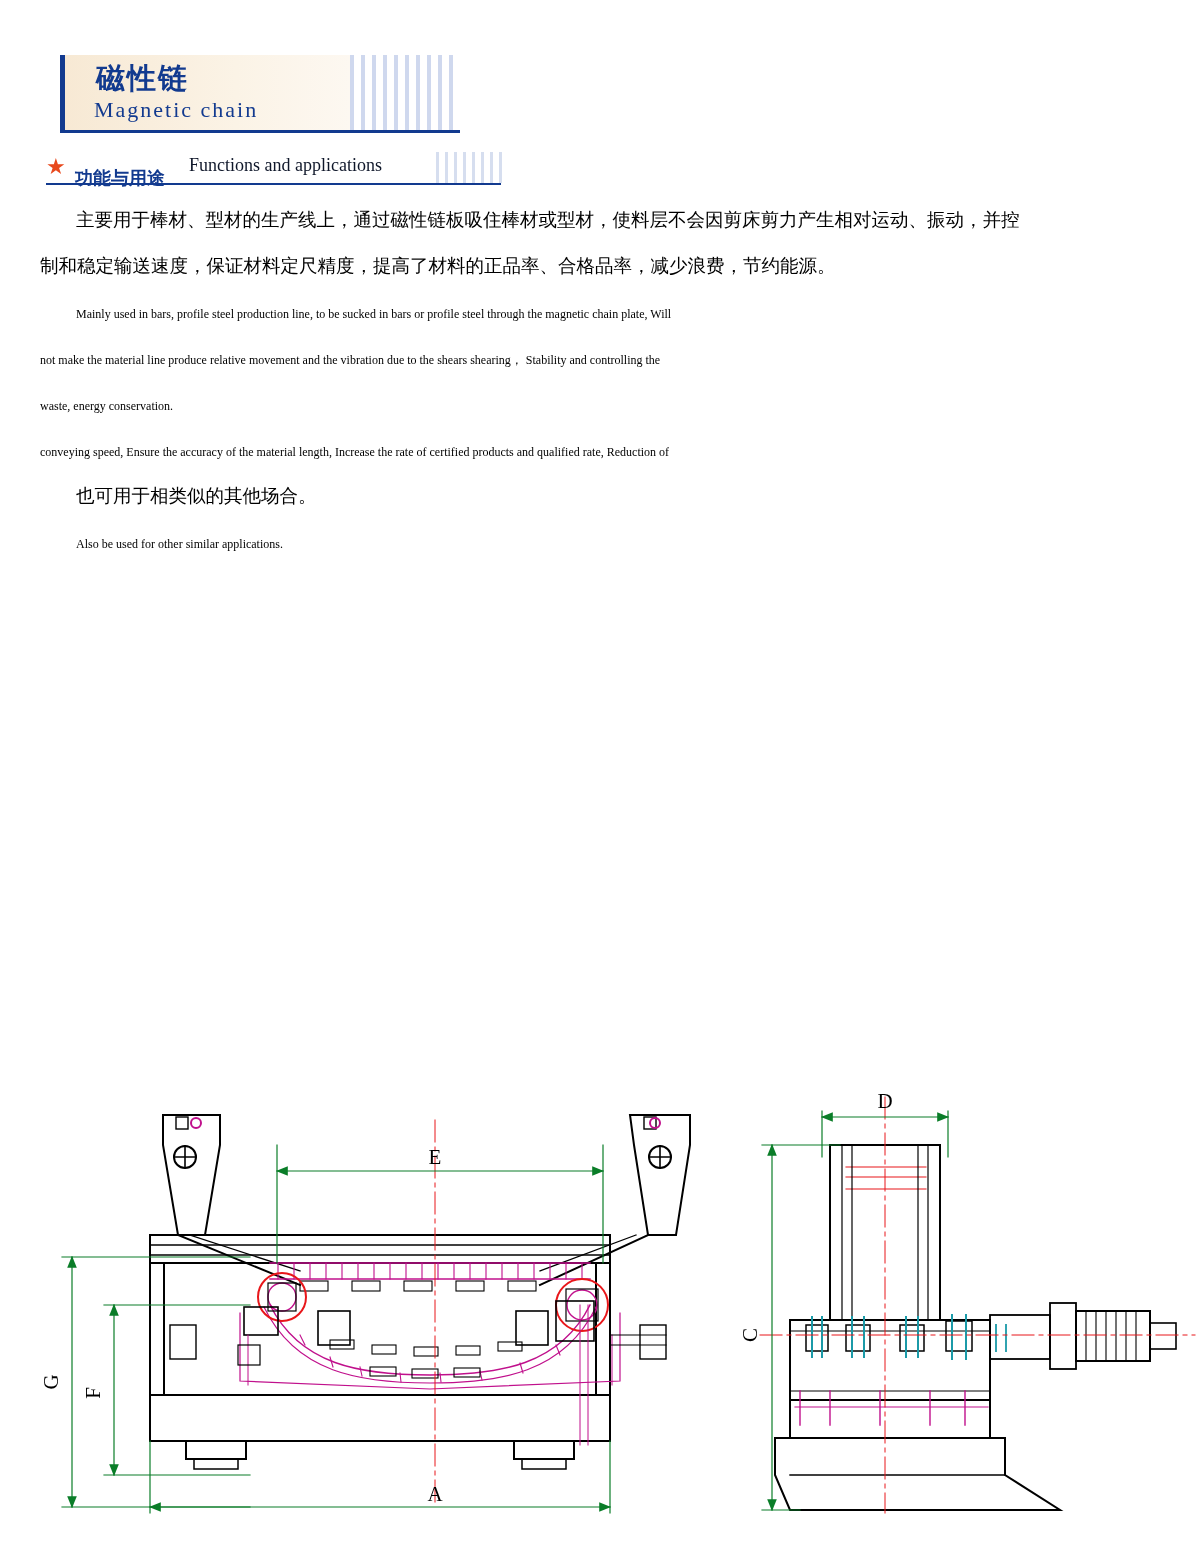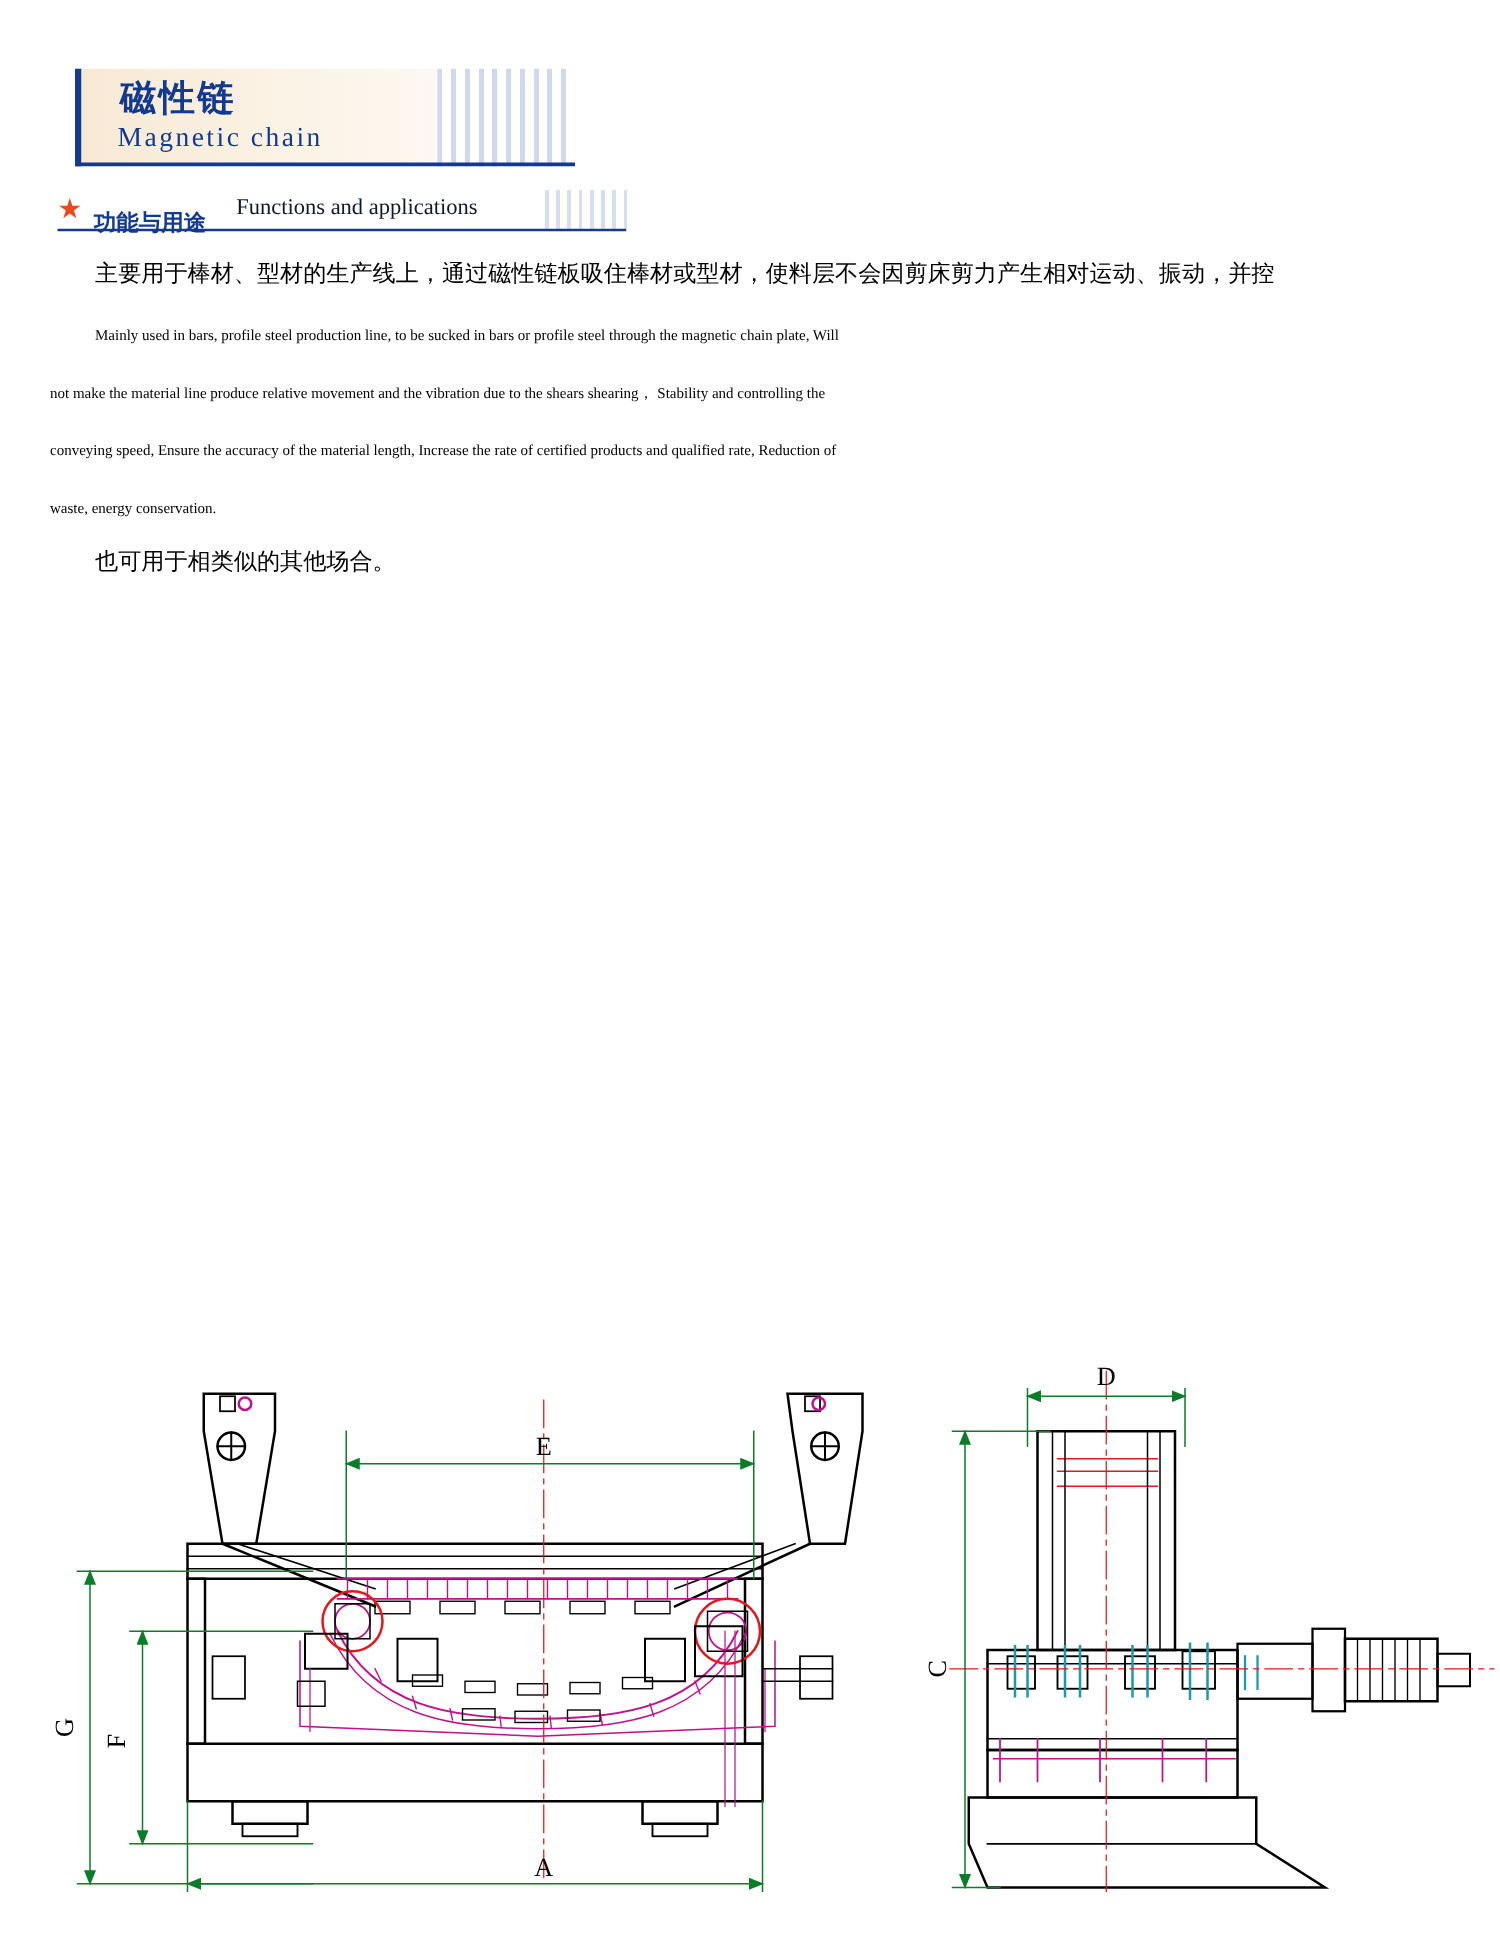--- a/index.html
+++ b/index.html
@@ -173,25 +173,27 @@
 <div class="section-head">
   <div class="sec-rule-stripes"></div>
   <div class="sec-star">★</div>
   <div class="sec-cn">功能与用途</div>
   <div class="sec-en">Functions and applications</div>
   <div class="sec-rule"></div>
 </div>
 
 <div class="copy">
   <p class="cn">主要用于棒材、型材的生产线上，通过磁性链板吸住棒材或型材，使料层不会因剪床剪力产生相对运动、振动，并控</p>
+  <p class="cn" style="text-indent:0">制和稳定输送速度，保证材料定尺精度，提高了材料的正品率、合格品率，减少浪费，节约能源。</p>
   <p class="en">Mainly used in bars, profile steel production line, to be sucked in bars or profile steel  through the magnetic chain plate, Will</p>
   <p class="en" style="text-indent:0">not make the material line produce relative movement and the vibration due to the shears shearing，  Stability and controlling the</p>
+  <p class="en" style="text-indent:0">waste, energy conservation.</p>
   <p class="en" style="text-indent:0">conveying speed, Ensure the accuracy of the material length, Increase the rate of certified products  and  qualified rate, Reduction of</p>
-  <p class="en" style="text-indent:0">waste, energy conservation.</p>
   <p class="cn">也可用于相类似的其他场合。</p>
+  <p class="en">Also be used for other similar applications.</p>
 </div>
 
 <div class="drawing">
 <svg width="1200" height="1000" viewBox="0 0 1200 1000" xmlns="http://www.w3.org/2000/svg">
 
   <defs>
     <marker id="ar" markerWidth="10" markerHeight="8" refX="9" refY="4" orient="auto">
       <path d="M0,0 L10,4 L0,8 z" fill="#0a7d28"></path>
     </marker>
     <marker id="arS" markerWidth="10" markerHeight="8" refX="1" refY="4" orient="auto">

